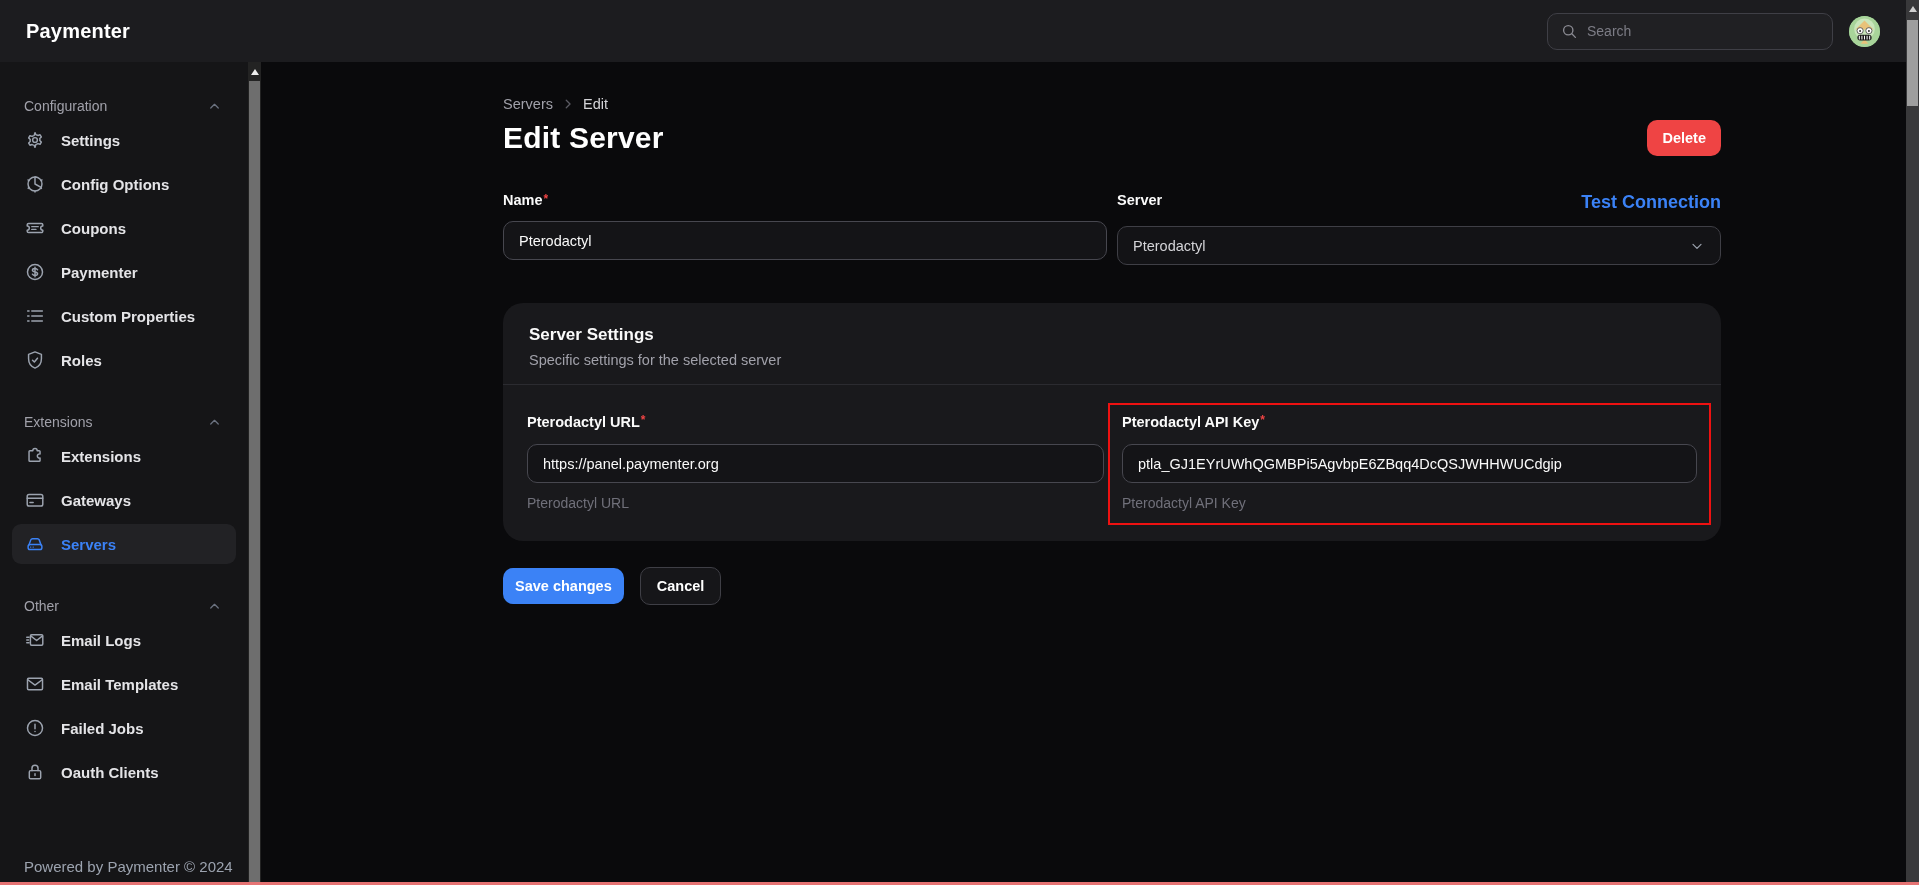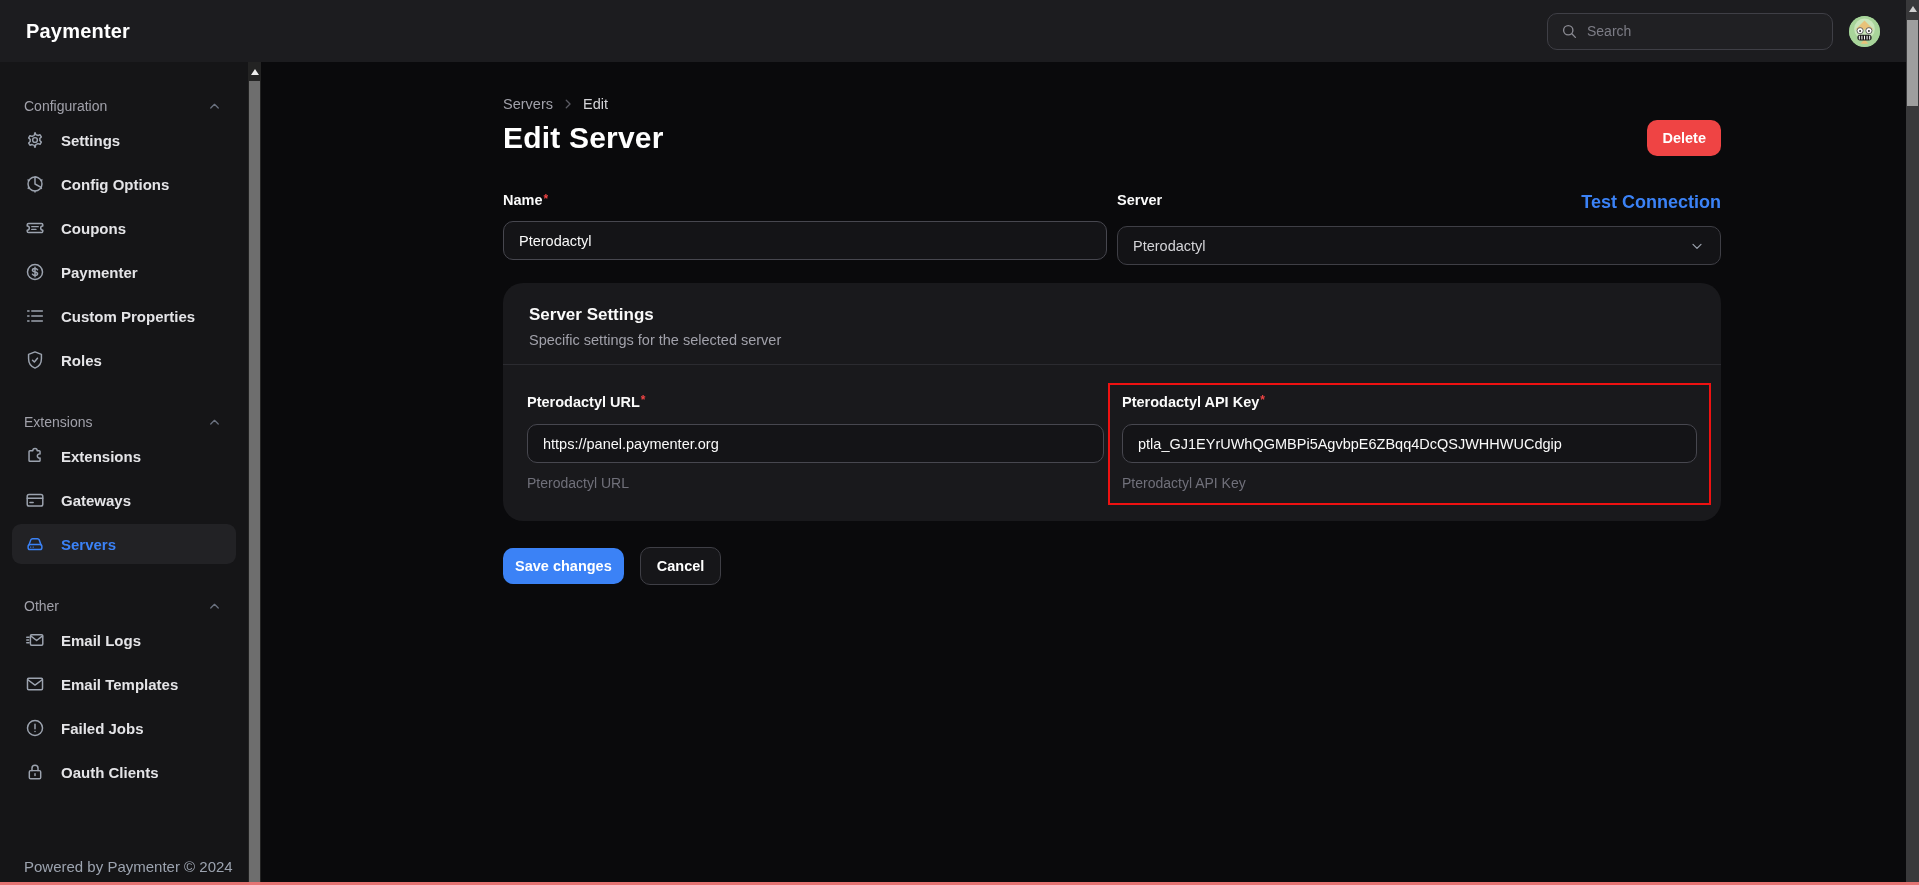--- a/index.html
+++ b/index.html
@@ -83,21 +83,21 @@
 
   .txt { margin-top:13px; width:100%; height:39px; background:#141417; border:1px solid #47474f;
          border-radius:10px; color:#fafafa; font-size:14.5px; padding:0 15px;
          font-family:inherit; outline:none; display:block; }
   .select { margin-top:13px; width:100%; height:39px; background:#131316; border:1px solid #3f3f46;
             border-radius:10px; display:flex; align-items:center; justify-content:space-between;
             padding:0 15px; cursor:pointer; }
   .select .sel-val { color:#d4d4d8; font-size:14.5px; }
   .select svg { color:#9ca3af; }
 
-  .card { margin-top:18px; background:#19191c; border-radius:20px; overflow:visible; }
+  .card { margin-top:38px; background:#19191c; border-radius:20px; overflow:visible; }
   .card-head { padding:22px 26px 16px; }
   .card-title { font-size:17px; font-weight:700; color:#fafafa; }
   .card-sub { margin-top:7px; font-size:14.5px; color:#a1a1aa; }
   .card-divider { height:1px; background:#2b2b30; }
   .card-body { padding:28px 24px 30px; display:grid; grid-template-columns:1fr 1fr; gap:16px; }
   .helper { margin-top:12px; font-size:14px; color:#70707a; }
   .hl-wrap { border:2px solid #ee1111; padding:8px 12px 12px; margin:-10px -14px -14px -12px; }
 
   .actions-row { display:flex; align-items:center; gap:16px; margin-top:26px; }
 

